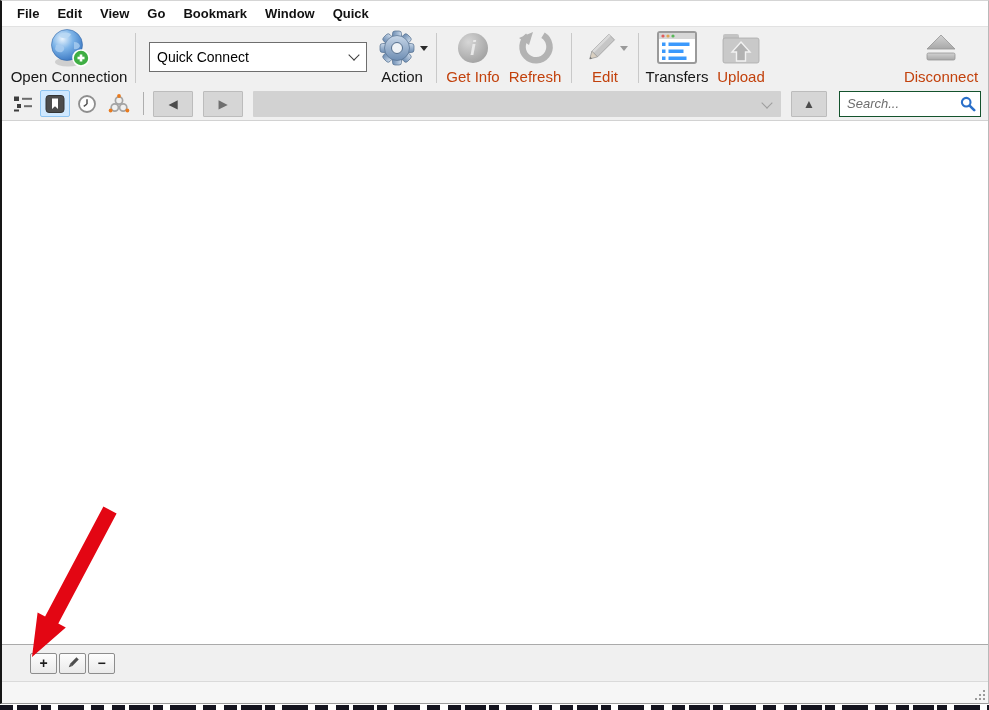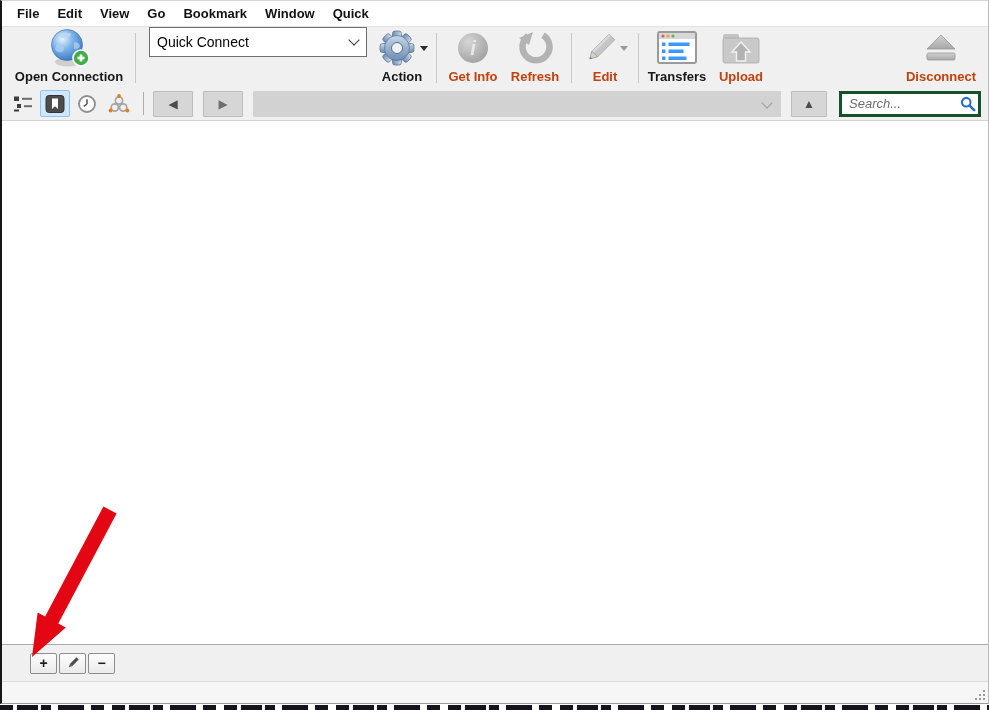--- a/index.html
+++ b/index.html
@@ -20,28 +20,28 @@
   .win-btn.max span{display:block;width:11px;height:11px;border:1.5px solid #333;}
 
   .menubar{height:25px;display:flex;align-items:center;padding-left:6px;background:#fff;flex:0 0 auto;}
   .menu-item{padding:2px 9px;font-size:13px;font-weight:600;color:#111;}
 
   
   .toolbar{height:61px;background:#f0f0f0;border-top:1px solid #e2e2e2;display:flex;
            align-items:stretch;flex:0 0 auto;padding:0 2px;}
   .tool{display:flex;flex-direction:column;align-items:center;justify-content:flex-end;
         padding-bottom:3px;}
-  .tool .lbl{font-size:13px;font-weight:700;color:#161616;white-space:nowrap;line-height:15px;}
+  .tool .lbl{font-size:15px;font-weight:400;color:#161616;white-space:nowrap;line-height:15px;}
   .tool.disabled .lbl{color:#c2410c;}
   .tb-sep{width:1px;background:#c9c9c9;margin:6px 5px 4px 5px;}
   .icon-slot{height:42px;display:flex;align-items:center;justify-content:center;}
   .drop-arrow{width:0;height:0;border-left:4px solid transparent;border-right:4px solid transparent;
               border-top:5px solid #2b2b2b;margin-left:3px;}
   .tool.disabled .drop-arrow{border-top-color:#9a9a9a;}
-  .qc-wrap{display:flex;margin:0 6px 0 8px;}
+  .qc-wrap{display:flex;align-items:center;margin:0 6px 0 8px;}
   .qc-box{position:relative;width:218px;height:30px;}
   .qc-box input{width:100%;height:100%;border:1px solid #6e6e6e;background:#fff;
                 font-size:14px;padding:0 24px 0 7px;color:#000;outline:none;}
   .chev{display:block;width:8px;height:8px;border-right:1.6px solid #3c3c3c;
         border-bottom:1.6px solid #3c3c3c;transform:rotate(45deg);}
   .qc-chev{position:absolute;right:9px;top:9px;}
   .tb-spacer{flex:1;}
 
   
   .navbar{height:34px;background:#f0f0f0;border-bottom:1px solid #d2d2d2;display:flex;
@@ -51,21 +51,21 @@
   .view-btn.selected{background:#cfe8ff;border-color:#8fc5f2;}
   .nav-sep{width:1px;height:23px;background:#aeaeae;margin:0 9px 0 7px;}
   .nav-btn{width:40px;height:26px;background:#d6d6d6;border:1px solid #bcbcbc;border-radius:1px;
            display:flex;align-items:center;justify-content:center;font-size:12px;margin-right:10px;}
   .tri-back{color:#4c4c4c;} .tri-fwd{color:#6f6f6f;}
   .path-box{flex:1;height:26px;background:#d2d2d2;border-radius:1px;position:relative;margin-right:10px;}
   .path-chev{position:absolute;right:10px;top:8px;border-color:#9d9d9d;}
   .up-btn{width:36px;height:26px;background:#d6d6d6;border:1px solid #bcbcbc;border-radius:1px;
           display:flex;align-items:center;justify-content:center;color:#4c4c4c;font-size:12px;margin-right:12px;}
   .search-box{position:relative;width:142px;height:26px;margin-right:1px;}
-  .search-box input{width:100%;height:100%;border:3px solid #14532d;background:#fff;font-size:13px;
+  .search-box input{width:100%;height:100%;border:1px solid #14532d;background:#fff;font-size:13px;
                     padding:0 24px 0 7px;outline:none;color:#222;}
   .search-box input::placeholder{font-style:italic;color:#6d6d6d;}
   .search-glyph{position:absolute;right:5px;top:5px;}
 
   
   .main-area{flex:1;background:#fff;}
 
   
   .bottombar{height:37px;background:#f0f0f0;border-top:1px solid #aaaaaa;display:flex;
              align-items:center;padding-left:28px;flex:0 0 auto;}

